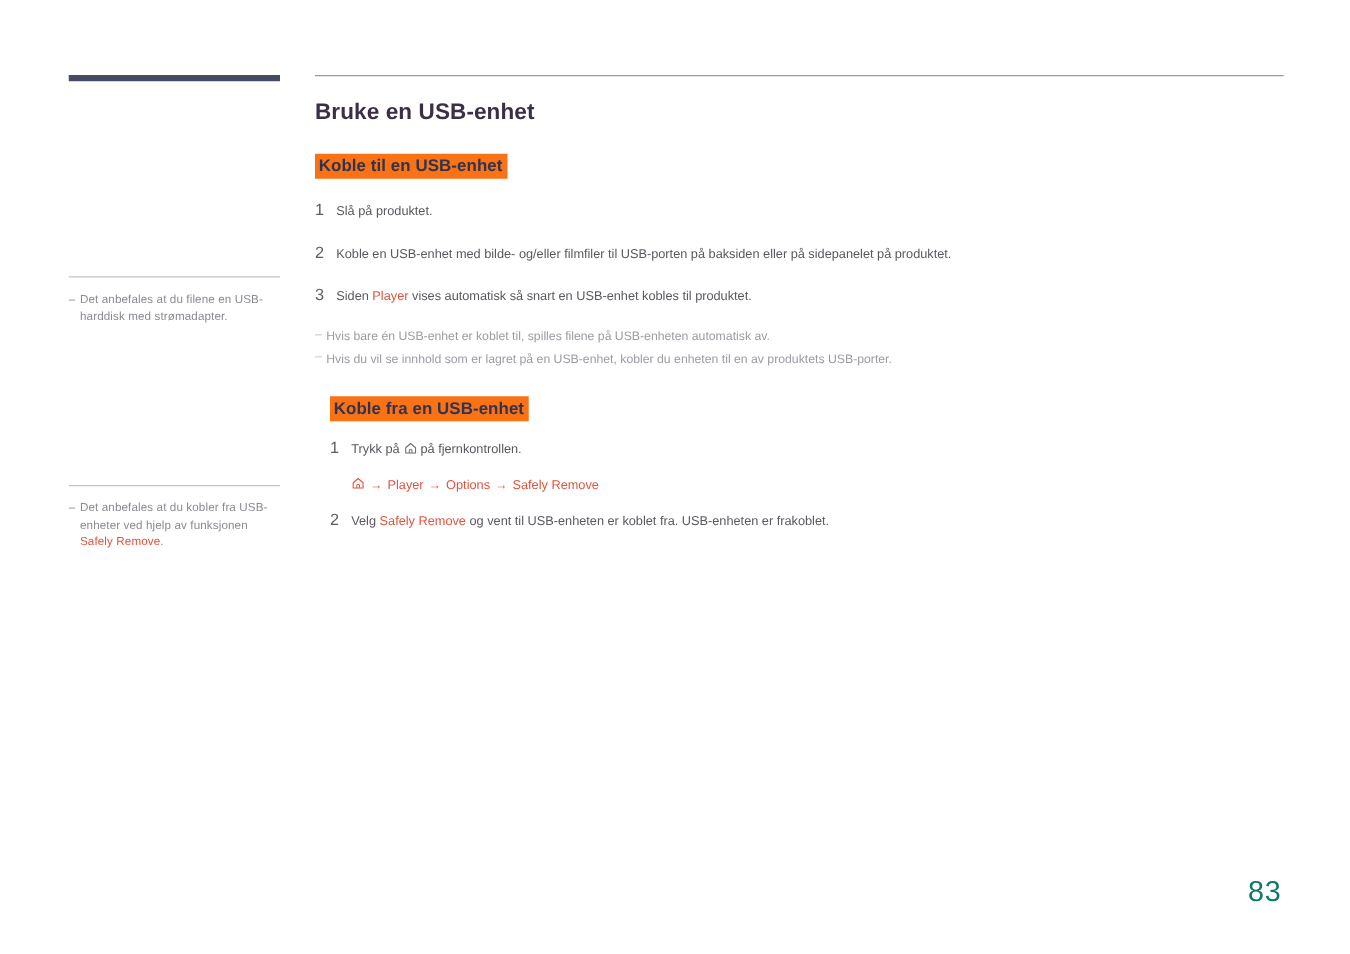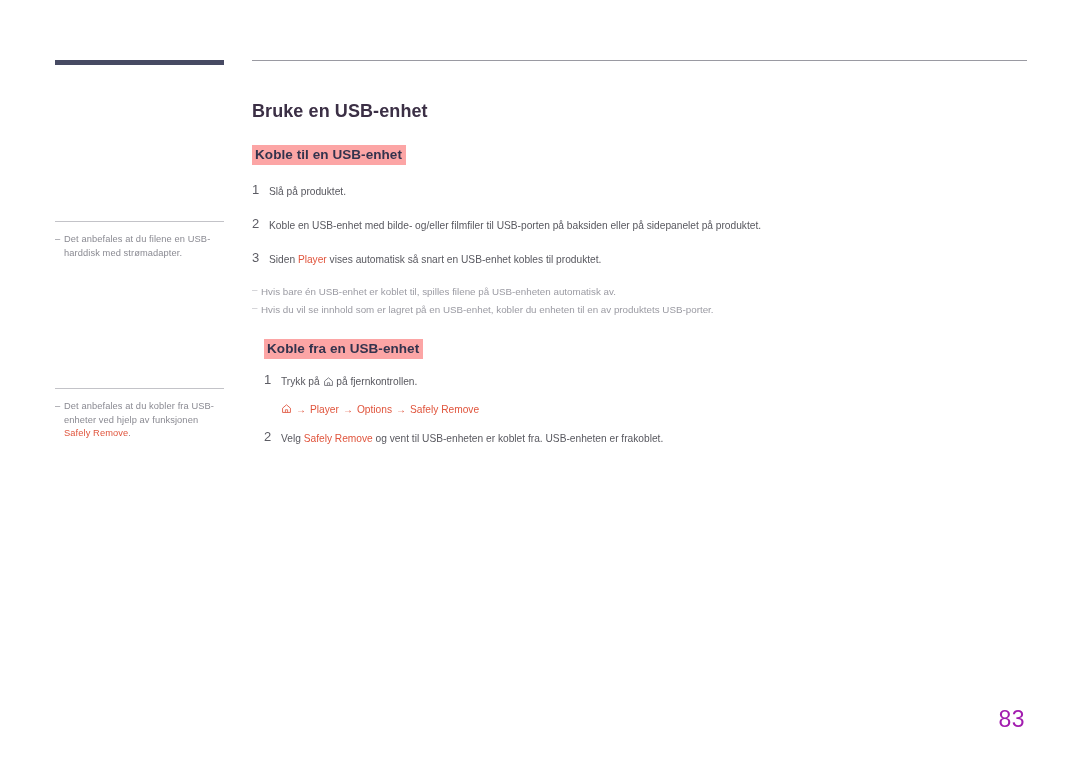--- a/index.html
+++ b/index.html
@@ -77,30 +77,30 @@
   .content-rule {
     width: 775px;
     height: 1px;
     background: #9a9aa2;
   }
 
   .page-title {
     font-size: 18px;
     font-weight: bold;
     color: #3b2f45;
-    margin-top: 40px;
+    margin-top: 18px;
     letter-spacing: 0.005em;
   }
 
   .hl-heading {
     display: inline-block;
     font-size: 13.5px;
     font-weight: bold;
     color: #33334d;
-    background: #fca5a5;
+    background: #f97316;
     padding: 2px 4px 3px 3px;
     letter-spacing: 0.005em;
   }
 
   .sub-heading {
     font-size: 11.5px;
     font-weight: bold;
     color: #3b2f45;
     letter-spacing: 0.005em;
   }
@@ -154,23 +154,23 @@
   .breadcrumb .arrow { color: #e0543c; font-size: 10px; }
 
   .home-ico {
     display: inline-block;
     vertical-align: -2px;
   }
 
   .pagenum {
     position: absolute;
     right: 55px;
-    bottom: 30px;
+    bottom: 36px;
     font-size: 23px;
-    color: #a21caf;
+    color: #0f766e;
     letter-spacing: 0.02em;
   }
 </style>
 </head>
 <body>
 
 <div class="page">
 
   <div class="sidebar">
     <div class="sidebar-rule-top"></div>

